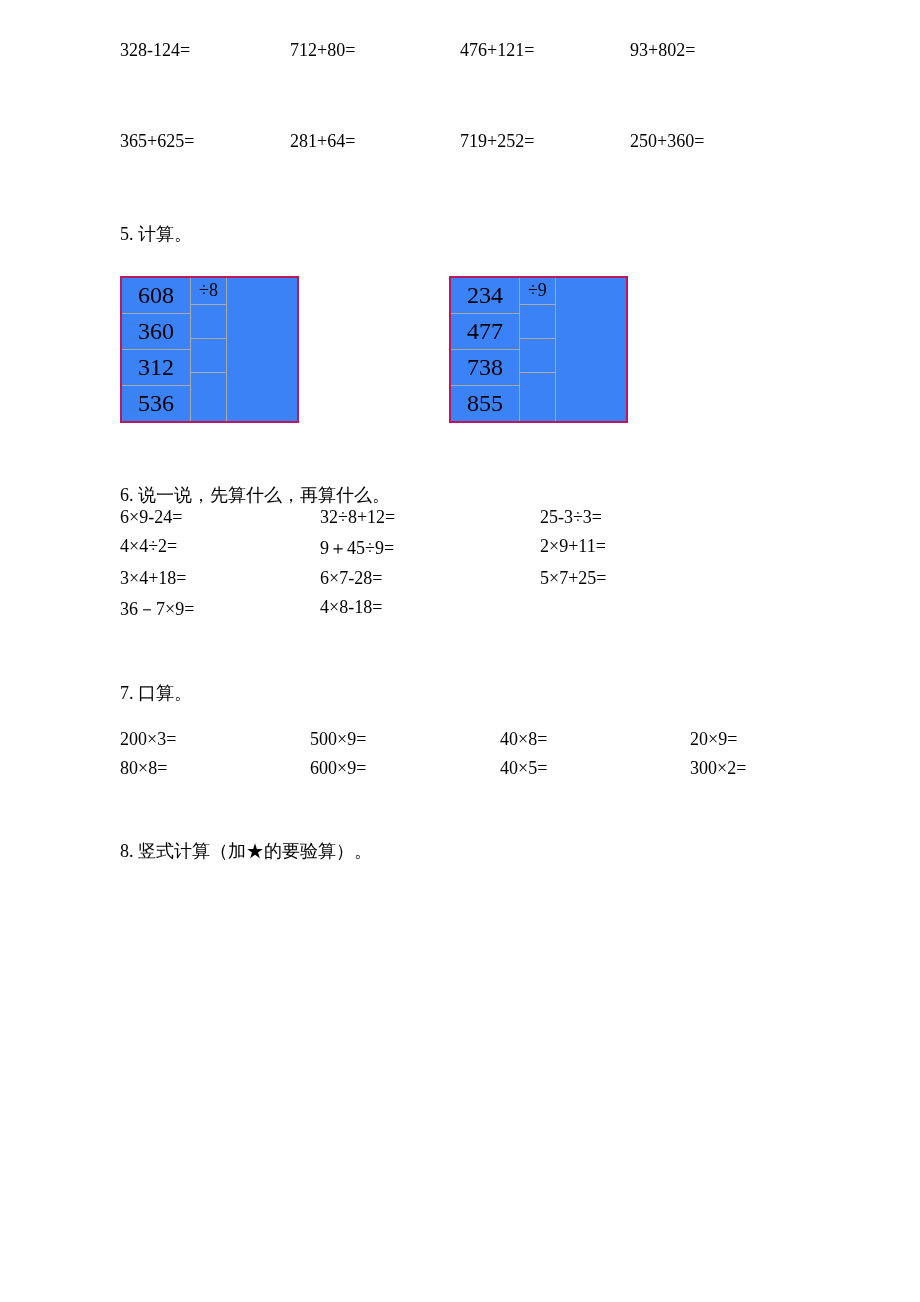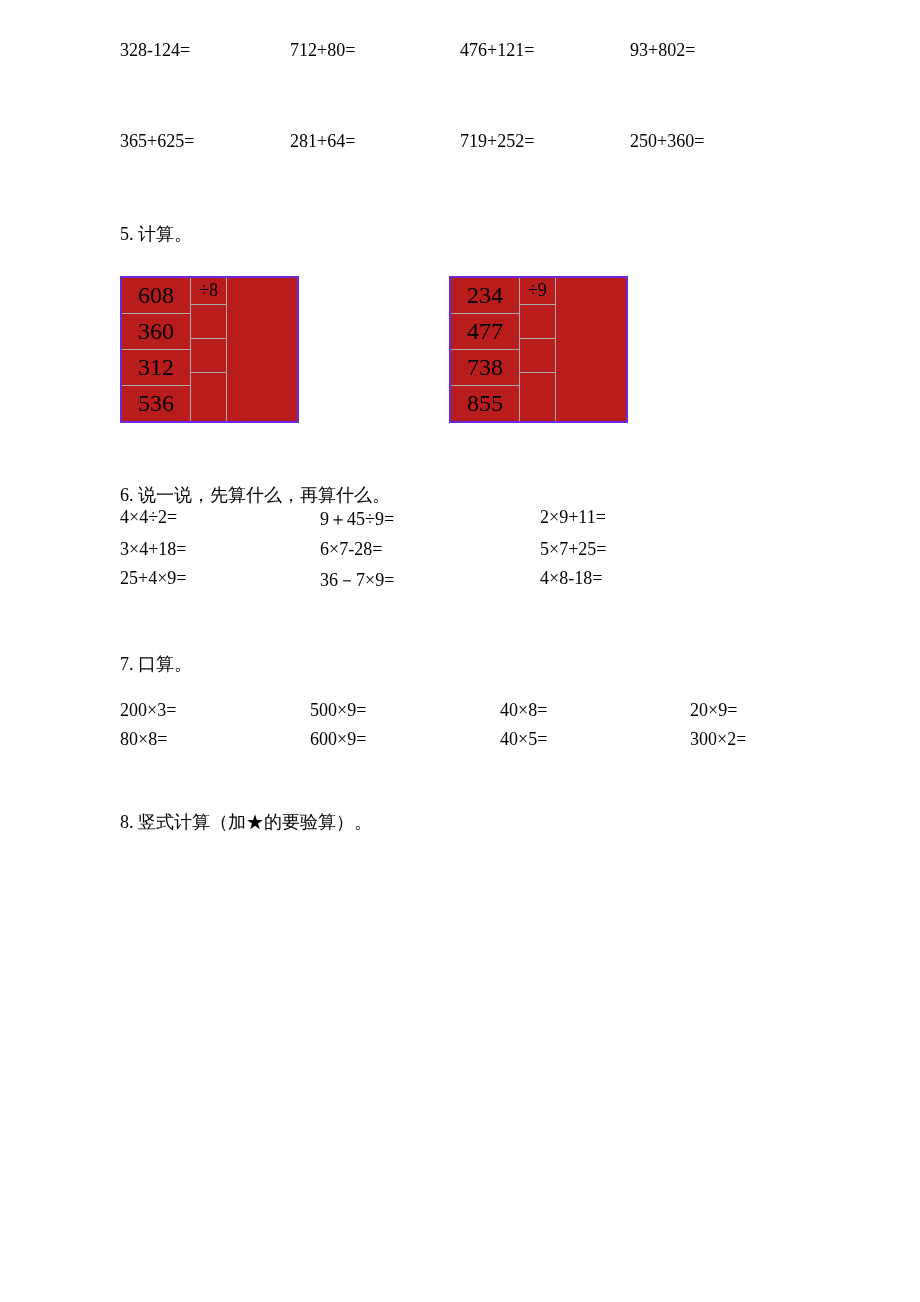--- a/index.html
+++ b/index.html
@@ -22,22 +22,22 @@
       margin-top: 30px;
       margin-bottom: 30px;
     }
     .tables-wrap {
       display: flex;
       gap: 150px;
       margin-bottom: 60px;
     }
     .calc-table {
       display: flex;
-      border: 2px solid #6d28d9;
-      background: #b91c1c;
+      border: 2px solid #be185d;
+      background: #3b82f6;
       font-size: 24px;
       font-family: "Times New Roman", serif;
     }
     .calc-table .left-col {
       display: flex;
       flex-direction: column;
     }
     .calc-table .left-col div {
       padding: 4px 14px;
       border-bottom: 1px solid #aaa;
@@ -135,31 +135,35 @@
       <div class="gap"></div>
       <div class="gap"></div>
     </div>
     <div class="right-col"></div>
   </div>
 </div>
 
 <div class="section-title" style="margin-bottom:0;">6. 说一说，先算什么，再算什么。</div>
 <div class="q6-block">
   <div class="row3">
+    <div>6×9-24=</div>
+    <div>32÷8+12=</div>
+    <div>25-3÷3=</div>
+  </div>
+  <div class="row3">
     <div>4×4÷2=</div>
     <div>9＋45÷9=</div>
     <div>2×9+11=</div>
   </div>
   <div class="row3">
     <div>3×4+18=</div>
     <div>6×7-28=</div>
     <div>5×7+25=</div>
   </div>
   <div class="row3">
-    <div>25+4×9=</div>
     <div>36－7×9=</div>
     <div>4×8-18=</div>
   </div>
 </div>
 
 <div class="section-title" style="margin-bottom:24px;">7. 口算。</div>
 <div class="q7-block">
   <div class="row4b">
     <div>200×3=</div>
     <div>500×9=</div>

